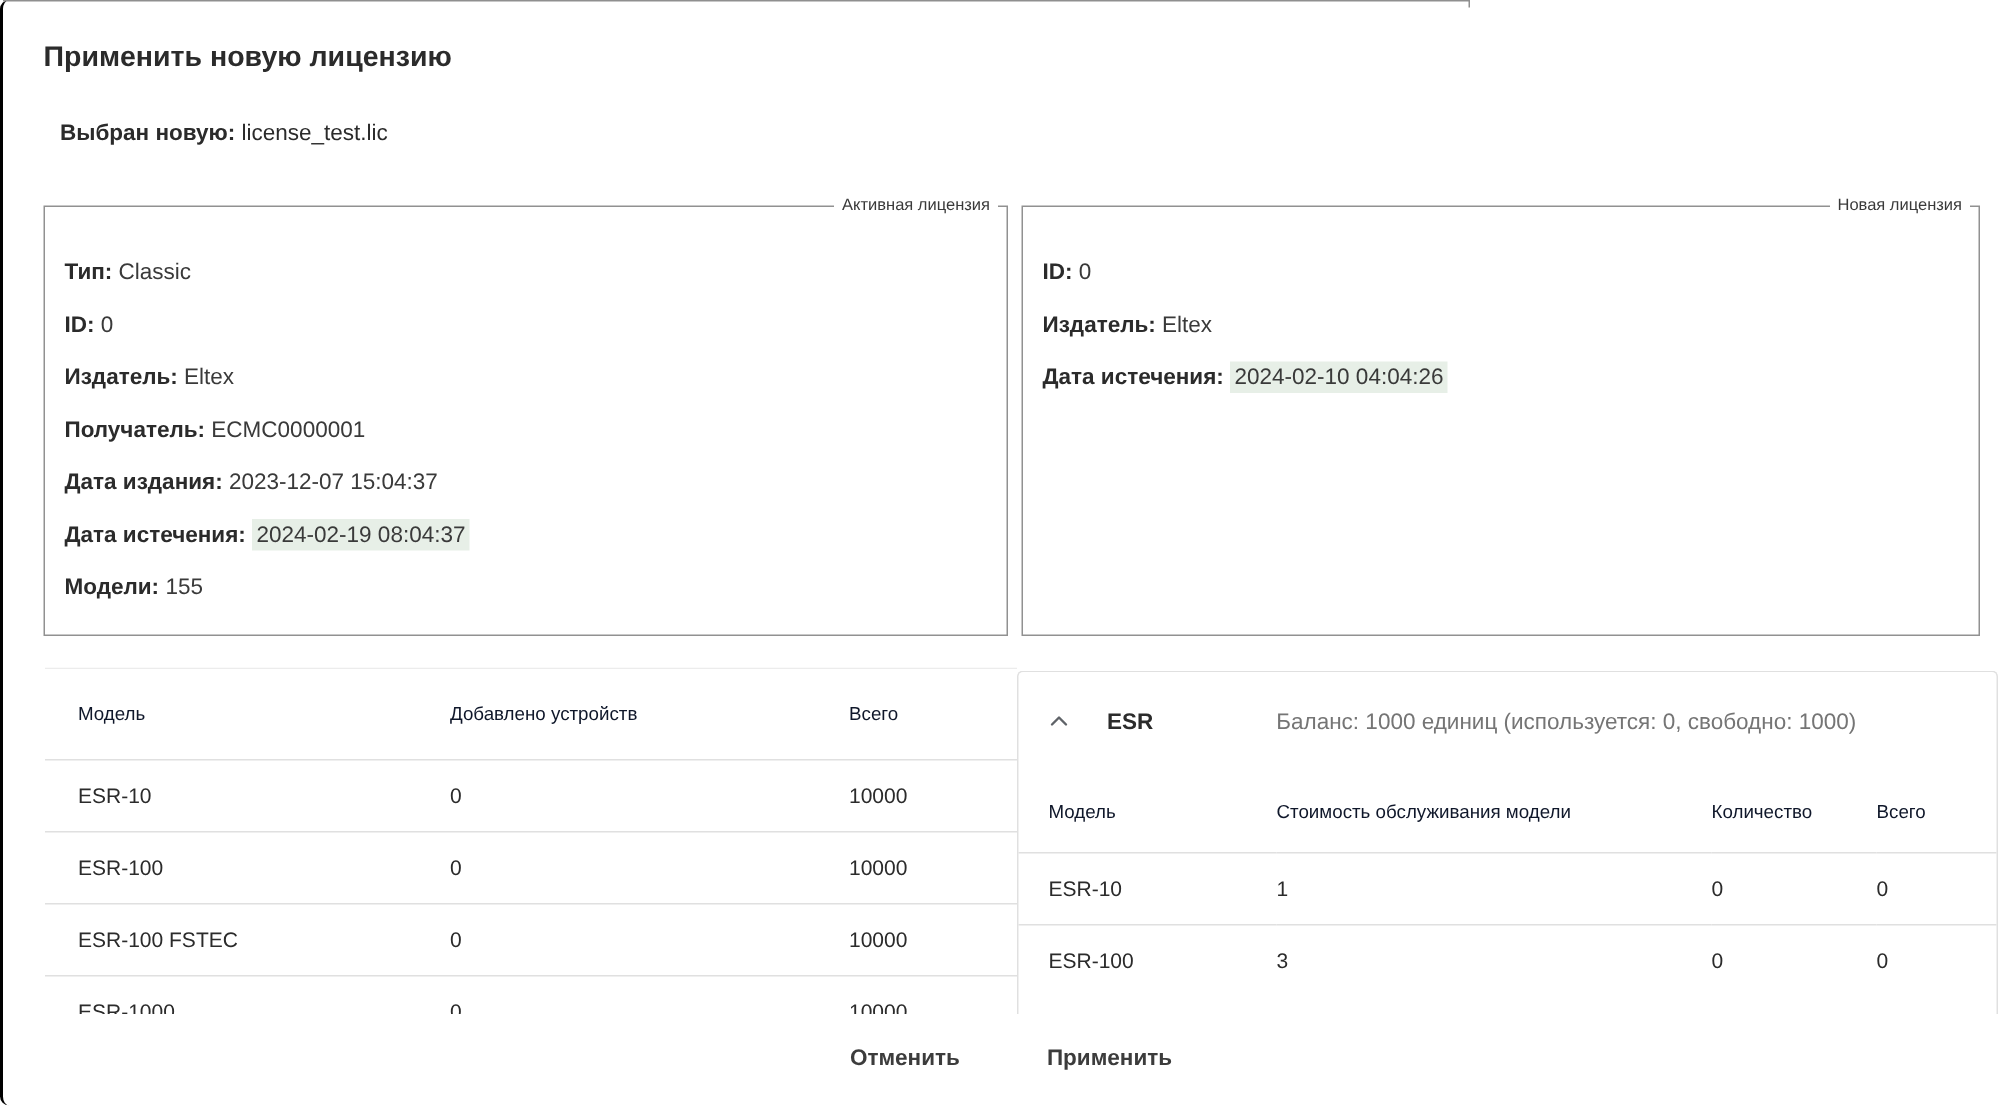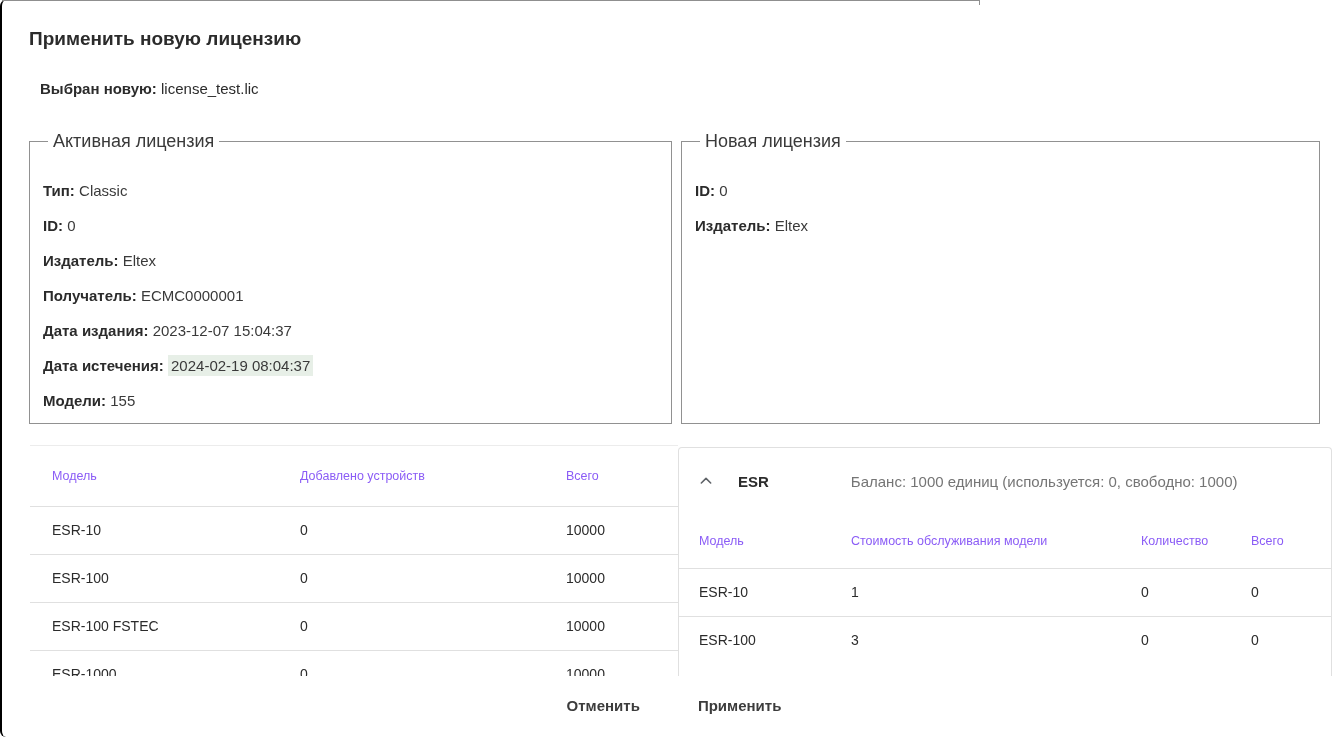--- a/index.html
+++ b/index.html
@@ -37,22 +37,22 @@
     width: 1291px; display: flex; gap: 9px;
   }
   fieldset {
     border: 1px solid #919191;
     height: 293px;
     padding: 14px 12px 0 12px;
   }
   fieldset.active-license { width: 643px; }
   fieldset.new-license { width: 639px; }
   legend {
-    font-size: 18px; color: #3a3a3a;
-    margin-left: 6px; padding: 0 5px;
+    font-size: 11px; color: #3a3a3a;
+    margin-left: 6px; padding: 0 5px; text-align: right;
   }
   .field-row {
     margin: 15px 0 15px 1px;
     height: 20px; line-height: 20px;
     font-size: 15px; color: #3a3a3a;
   }
   .field-row .f-label { font-weight: bold; color: #2b2b2b; }
   .field-row .hl {
     background: #e7efe7;
     padding: 2px 3px;
@@ -62,21 +62,21 @@
     width: 1302px; height: 231px;
     display: flex;
     overflow: hidden;
   }
   .left-panel {
     width: 648px; flex: none;
     border-top: 1px solid #ececec;
   }
   table { border-collapse: collapse; width: 100%; table-layout: fixed; }
   th {
-    font-size: 12.5px; font-weight: normal; color: #8b5cf6;
+    font-size: 12.5px; font-weight: normal; color: #0f172a;
     text-align: left;
   }
   td { font-size: 14px; color: #2b2b2b; text-align: left; }
   .left-panel th { height: 60px; }
   .left-panel td { height: 48px; border-top: 1px solid #e0e0e0; }
   .left-panel .c1 { width: 270px; padding-left: 22px; }
   .left-panel .c2 { width: 266px; }
   .left-panel .c3 { width: auto; }
   .right-card {
     flex: none;
@@ -167,20 +167,24 @@
     <fieldset class="new-license">
       <legend>Новая лицензия</legend>
       <div class="field-row">
         <span class="f-label">ID:</span>
         <span>0</span>
       </div>
       <div class="field-row">
         <span class="f-label">Издатель:</span>
         <span>Eltex</span>
       </div>
+      <div class="field-row">
+        <span class="f-label">Дата истечения:</span>
+        <span class="hl">2024-02-10 04:04:26</span>
+      </div>
     </fieldset>
 
   </div>
 
   <div class="bottom-section">
 
     <div class="left-panel">
       <table>
         <thead>
           <tr>

